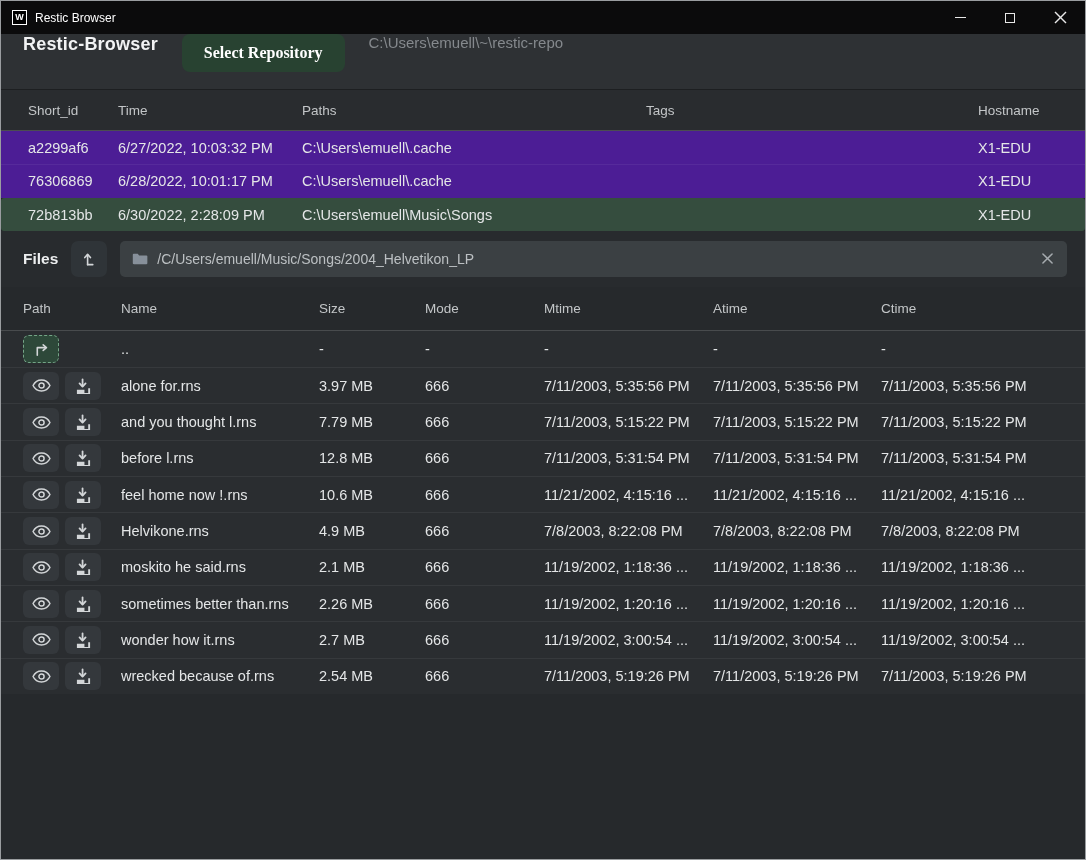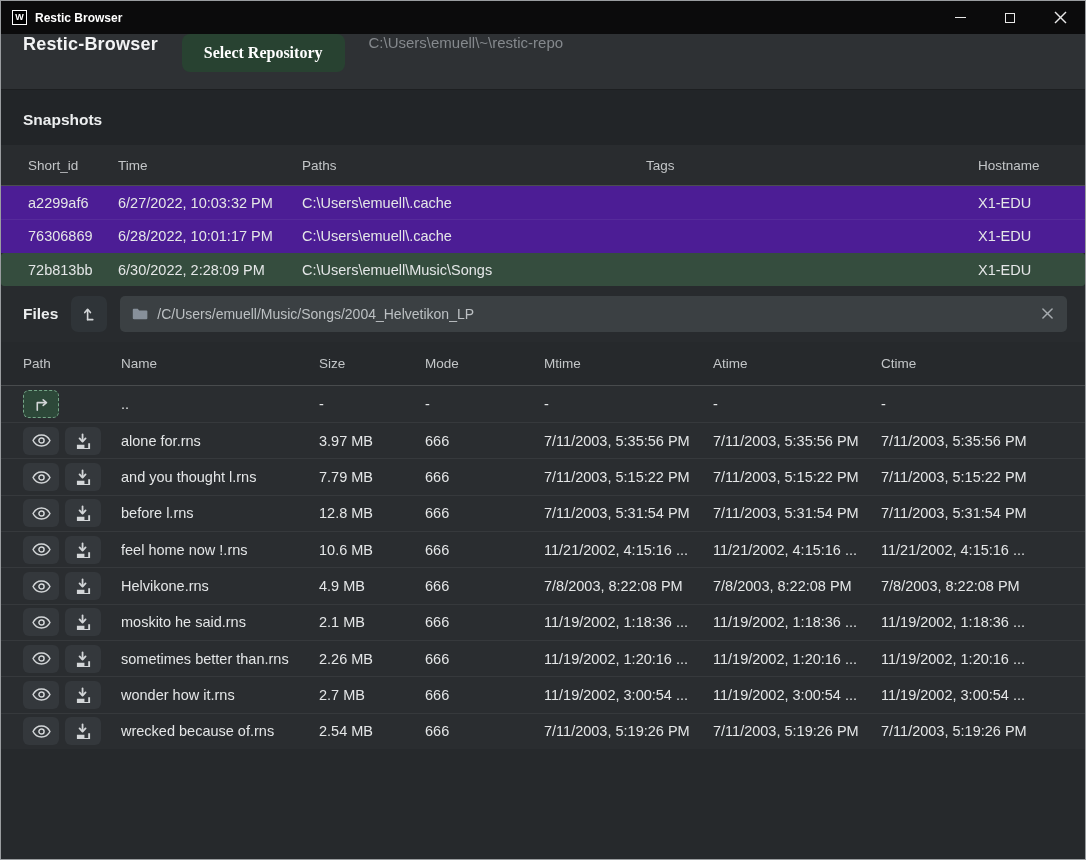--- a/index.html
+++ b/index.html
@@ -19,21 +19,21 @@
   .titlebar {
     height: 33px; background: #0b0b0c;
     display: flex; align-items: center; justify-content: space-between;
   }
   .titlebar-left { display:flex; align-items:center; gap:8px; padding-left:11px; }
   .app-icon {
     width: 15px; height: 15px; border: 1.5px solid #ffffff; background:#000;
     color:#fff; font-weight:bold; font-size:9px; line-height:12px; text-align:center;
     display:inline-block;
   }
-  .titlebar-title { color:#ffffff; font-size:12px;font-weight:bold; }
+  .titlebar-title { color:#ffffff; font-size:12px; }
   .titlebar-controls { display:flex; height:100%; }
   .tb-btn { width:50px; height:100%; display:flex; align-items:center; justify-content:center; background:transparent; border:none; cursor:pointer; }
   .glyph-min { width:11px; height:0; border-top:1.4px solid #e8e8e8; display:block; }
   .glyph-max { width:10px; height:10px; border:1.4px solid #e8e8e8; display:block; }
   .glyph-close { stroke:#e8e8e8; stroke-width:1.4; }
 
   
   .app-header {
     height: 56px; background: #2e3134;
     display:flex; 
@@ -124,21 +124,20 @@
     </div>
   </div>
 
   <div class="app-header">
     <span class="app-title">Restic-Browser</span>
     <button class="select-repo-btn">Select Repository</button>
     <span class="repo-path">C:\Users\emuell\~\restic-repo</span>
   </div>
 
   <div class="snap-section">
-    <div class="section-title">Snapshots</div>
     <div class="snap-grid snap-head">
       <div class="hcell">Short_id</div>
       <div class="hcell">Time</div>
       <div class="hcell">Paths</div>
       <div class="hcell">Tags</div>
       <div class="hcell">Hostname</div>
     </div>
     <div>
         <div class="snap-grid snap-row">
           <div class="cell">a2299af6</div>

